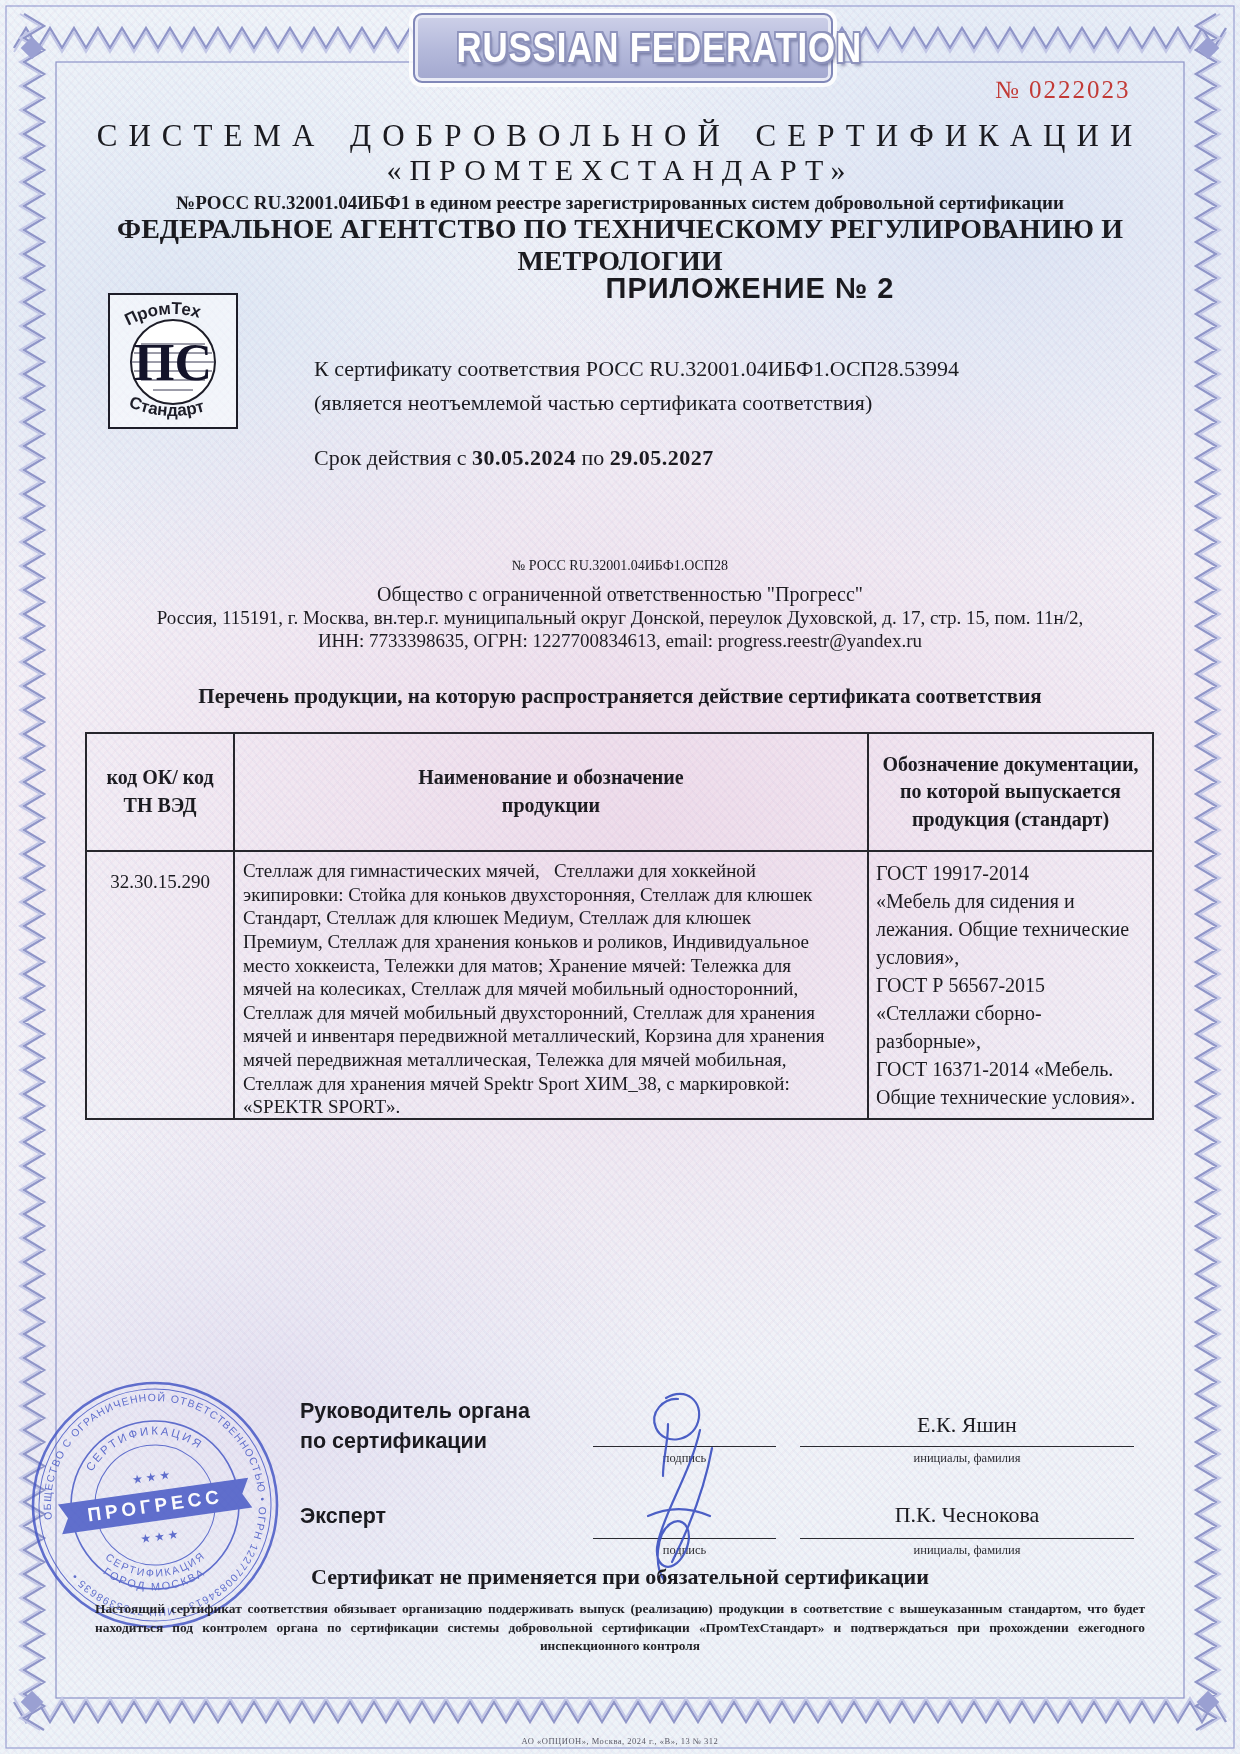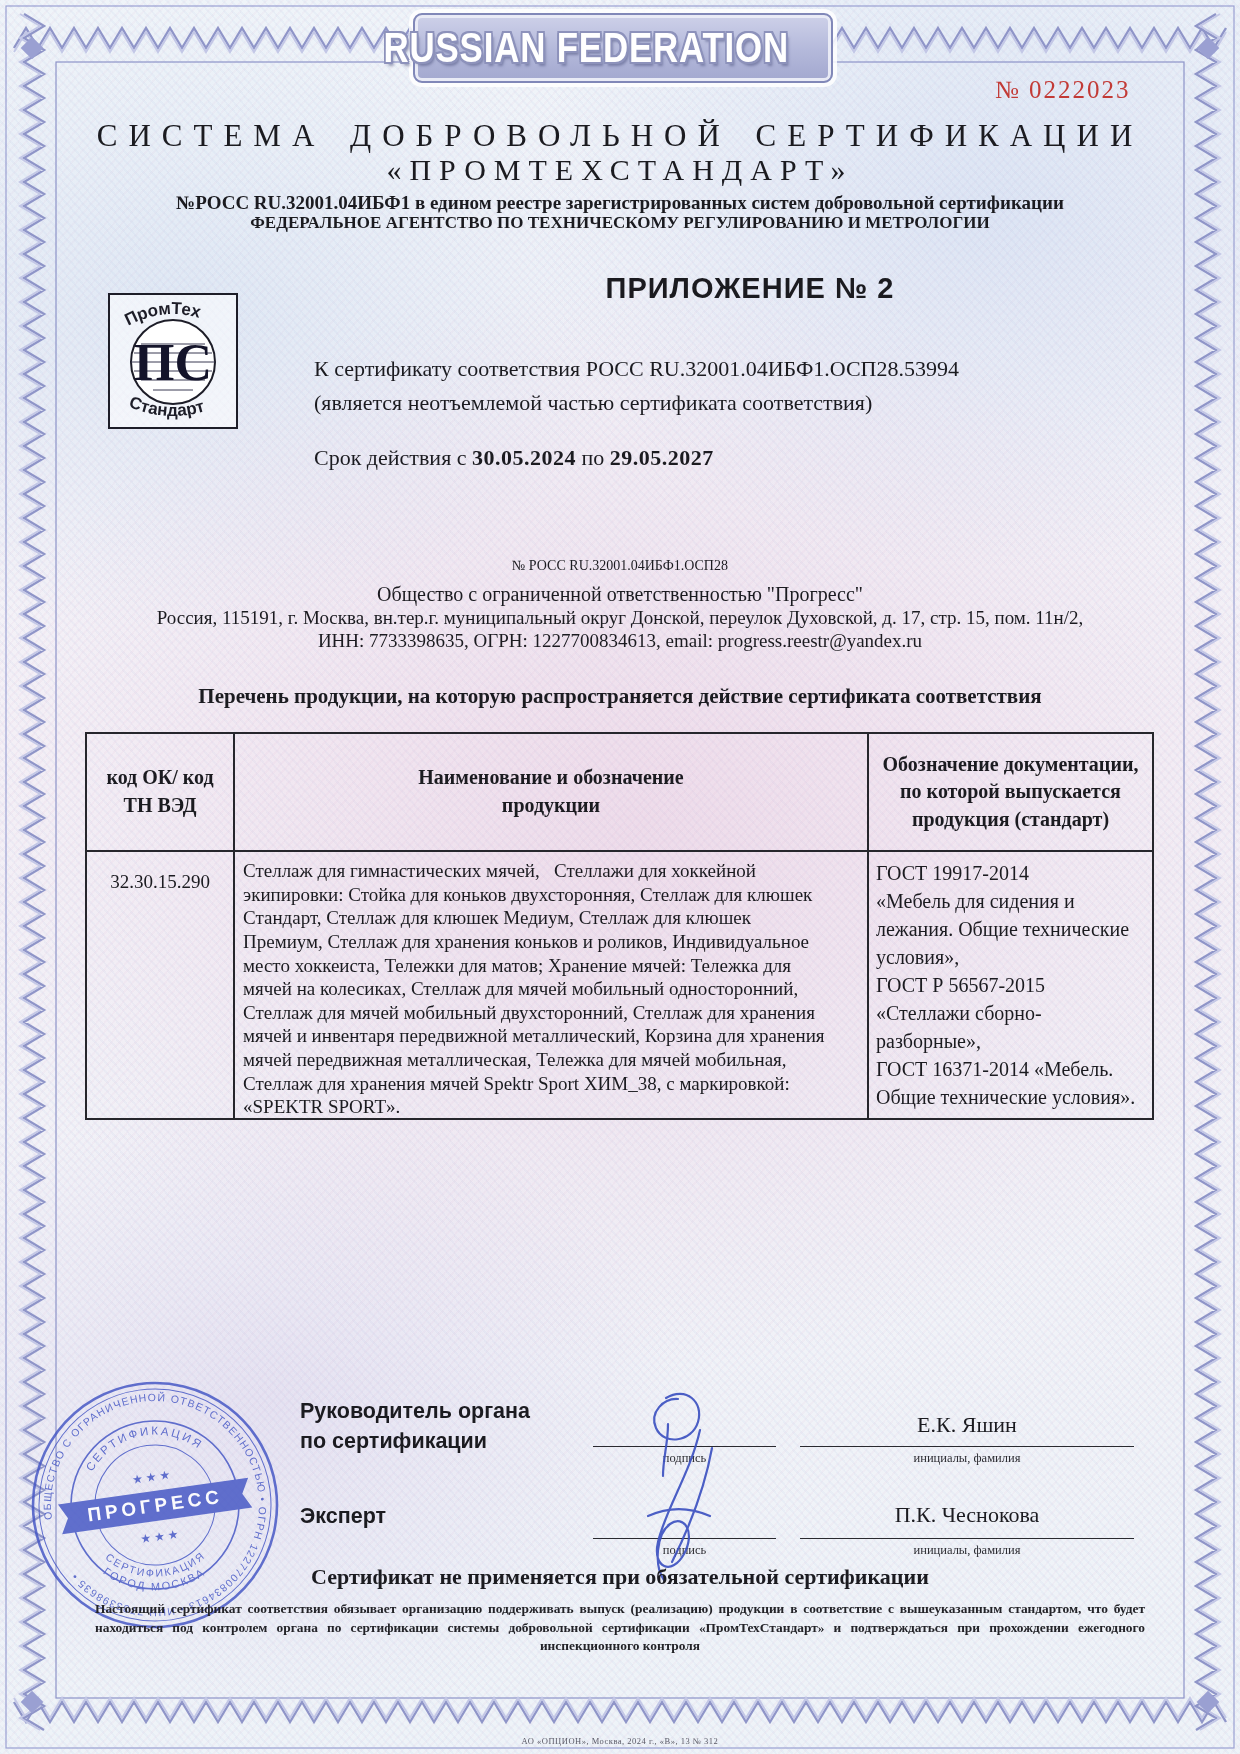--- a/index.html
+++ b/index.html
@@ -21,37 +21,37 @@
   .ctr{left:85px;width:1070px;text-align:center;}
   .sans{font-family:"Liberation Sans","DejaVu Sans",sans-serif;}
 
   .frame-svg{left:0;top:0;}
 
   .plaque{
     left:413px;top:13px;width:416px;height:66px;
     background:linear-gradient(180deg,#ced1e9 0%,#b3b8da 55%,#a3a8cf 100%);
     border:2px solid #8188b8;border-radius:9px;
     box-shadow:0 0 0 4px rgba(255,255,255,.85), inset 0 0 0 3px #e9ebf6;
-    display:flex;align-items:center;justify-content:flex-end;
+    display:flex;align-items:center;justify-content:flex-start;
   }
   .plaque-text{
     font-family:"Liberation Sans","DejaVu Sans",sans-serif;
     font-weight:bold;font-size:42px;letter-spacing:1px;white-space:nowrap;
     transform:scaleX(.83);color:#fff;
     text-shadow:
       -2px -2px 0 #8d92bb, 2px -2px 0 #8d92bb, -2px 2px 0 #8d92bb, 2px 2px 0 #8d92bb,
       0 -2px 0 #8d92bb, 0 2px 0 #8d92bb, -2px 0 0 #8d92bb, 2px 0 0 #8d92bb,
       3px 4px 3px rgba(80,85,130,.55);
   }
 
   .serial{left:995px;top:76px;font-size:25px;letter-spacing:2px;color:#c23a36;white-space:nowrap;}
   .h-line1{top:118px;font-size:31px;letter-spacing:11px;word-spacing:6px;white-space:nowrap;}
   .h-line2{top:153px;font-size:30px;letter-spacing:8px;}
   .h-registry{top:192px;font-size:19px;font-weight:bold;}
-  .h-agency{top:213px;font-size:17px;font-weight:bold;}
+  .h-agency{top:213px;font-size:28px;font-weight:bold;}
 
   .appendix-title{left:285px;top:272px;width:930px;text-align:center;font-size:29px;font-weight:bold;letter-spacing:1px;}
   .cert-lines{left:314px;top:352px;width:840px;font-size:22px;line-height:34px;}
   .validity{left:314px;top:445px;font-size:22px;}
   .validity b{letter-spacing:.5px;}
 
   .org-heading{top:529px;font-size:23px;font-weight:bold;letter-spacing:1px;}
   .org-number{top:558px;font-size:14px;}
   .org-company{top:583px;font-size:20px;}
   .org-address{top:607px;font-size:19px;}

